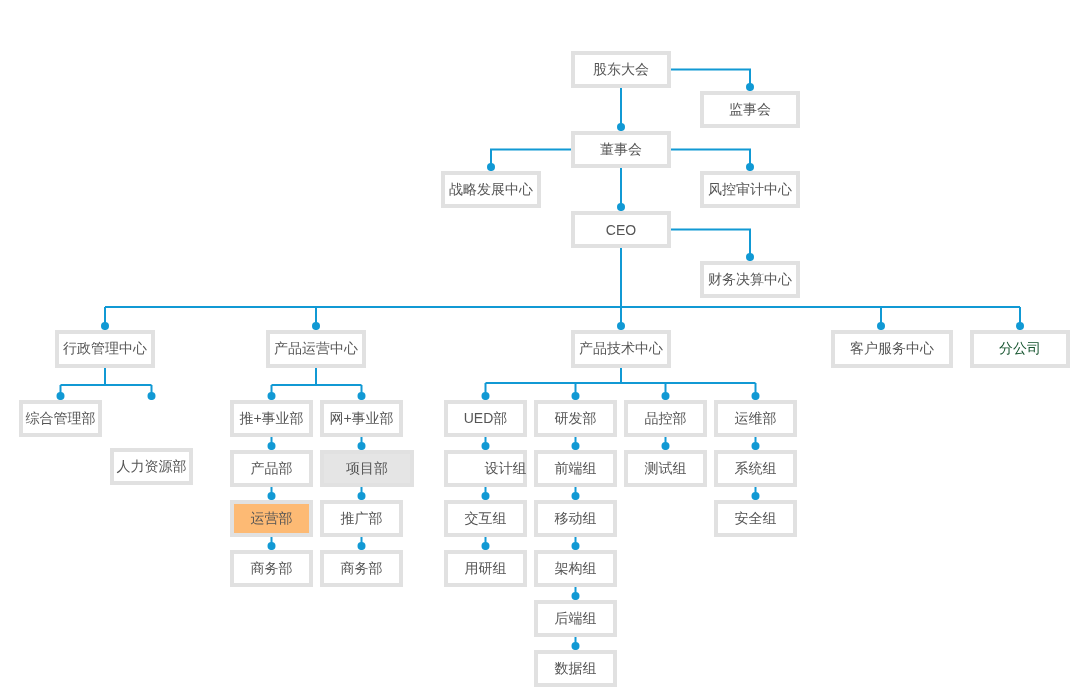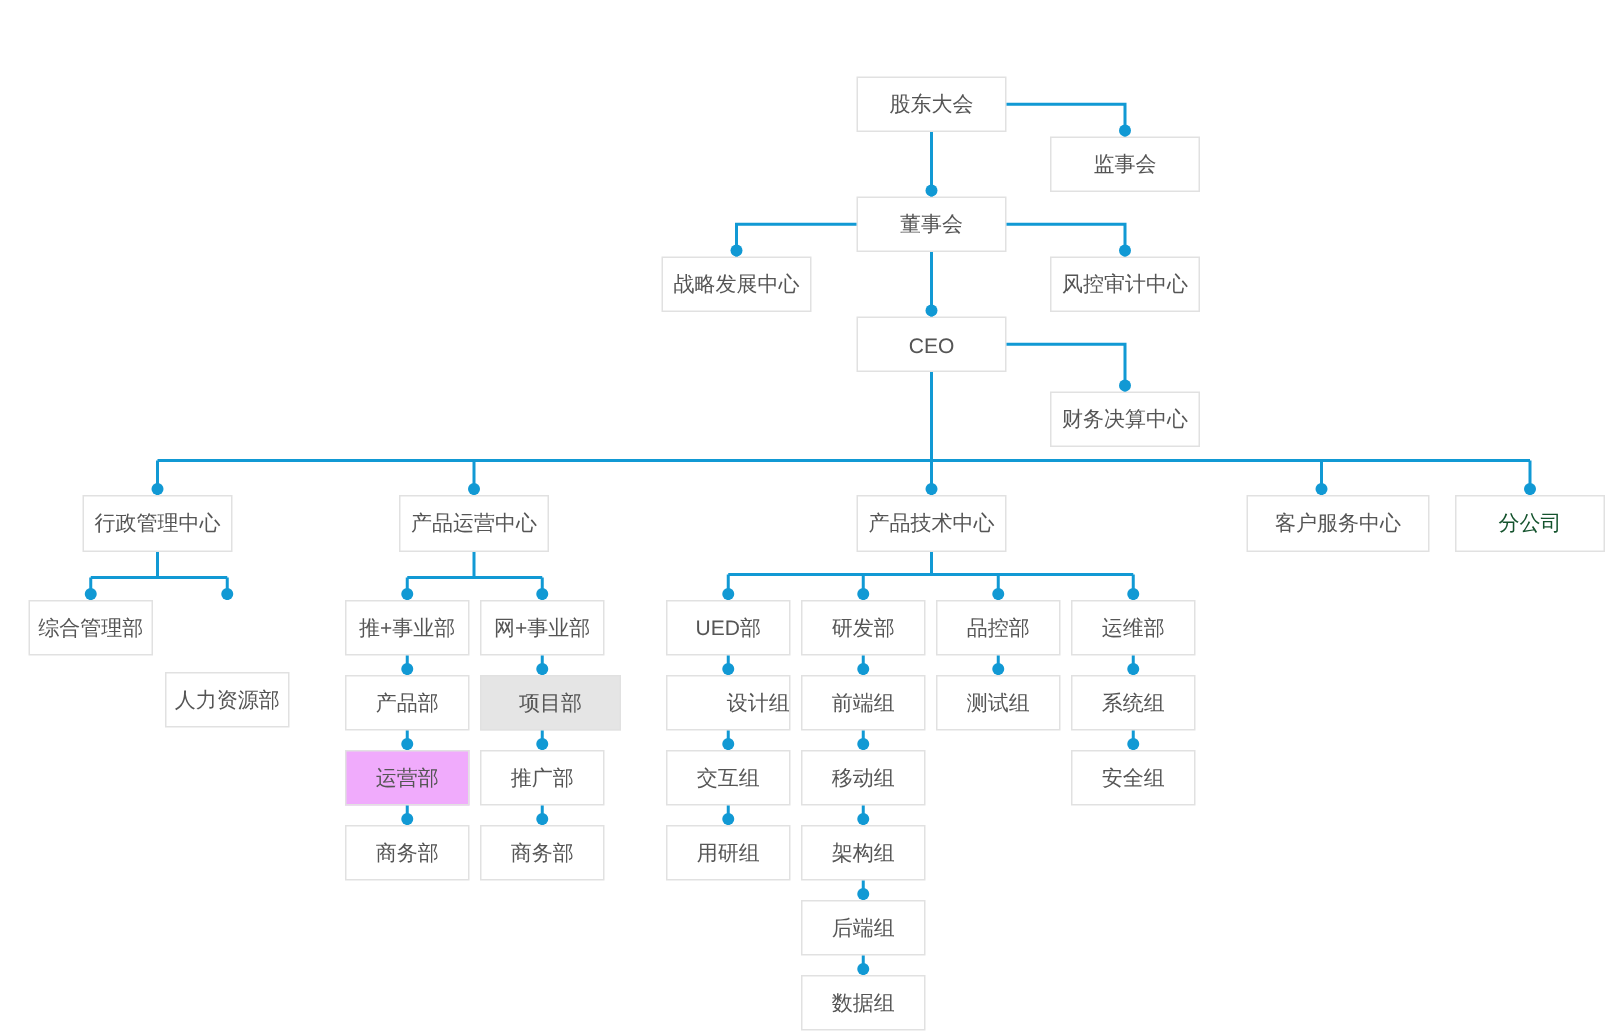--- a/index.html
+++ b/index.html
@@ -7,21 +7,21 @@
     position:relative;
     width:1070px; height:689px;
     background:#ffffff;
     overflow:hidden;
     font-family:"Liberation Sans","DejaVu Sans",sans-serif;
   }
   .node {
     position:absolute;
     box-sizing:border-box;
     background:#ffffff;
-    border:1px solid #ec4899;
+    border:4px solid #ec4899;
     color:#555555;
     font-size:14px;
     display:flex;
     align-items:center;
     justify-content:center;
     white-space:nowrap;
     cursor:default;
   }
   svg.connectors {
     position:absolute;
@@ -53,21 +53,21 @@
       <div class="node" style="left: 444px; top: 400px; width: 83px; height: 37px; border-color: rgb(225, 225, 225); background: rgb(255, 255, 255); color: rgb(85, 85, 85);">UED部</div>
       <div class="node" style="left: 534px; top: 400px; width: 83px; height: 37px; border-color: rgb(225, 225, 225); background: rgb(255, 255, 255); color: rgb(85, 85, 85);">研发部</div>
       <div class="node" style="left: 624px; top: 400px; width: 83px; height: 37px; border-color: rgb(225, 225, 225); background: rgb(255, 255, 255); color: rgb(85, 85, 85);">品控部</div>
       <div class="node" style="left: 714px; top: 400px; width: 83px; height: 37px; border-color: rgb(225, 225, 225); background: rgb(255, 255, 255); color: rgb(85, 85, 85);">运维部</div>
       <div class="node" style="left: 230px; top: 450px; width: 83px; height: 37px; border-color: rgb(225, 225, 225); background: rgb(255, 255, 255); color: rgb(85, 85, 85);">产品部</div>
       <div class="node" style="left: 320px; top: 450px; width: 94px; height: 37px; border-color: rgb(225, 225, 225); background: #e5e5e5; color: rgb(85, 85, 85);">项目部</div>
       <div class="node" style="left: 444px; top: 450px; width: 83px; height: 37px; border-color: rgb(225, 225, 225); background: rgb(255, 255, 255); color: rgb(85, 85, 85); padding-left: 40px;">设计组</div>
       <div class="node" style="left: 534px; top: 450px; width: 83px; height: 37px; border-color: rgb(225, 225, 225); background: rgb(255, 255, 255); color: rgb(85, 85, 85);">前端组</div>
       <div class="node" style="left: 624px; top: 450px; width: 83px; height: 37px; border-color: rgb(225, 225, 225); background: rgb(255, 255, 255); color: rgb(85, 85, 85);">测试组</div>
       <div class="node" style="left: 714px; top: 450px; width: 83px; height: 37px; border-color: rgb(225, 225, 225); background: rgb(255, 255, 255); color: rgb(85, 85, 85);">系统组</div>
-      <div class="node" style="left: 230px; top: 500px; width: 83px; height: 37px; border-color: rgb(225, 225, 225); background: #f0abfc; color: rgb(85, 85, 85);">运营部</div>
+      <div class="node" style="left: 230px; top: 500px; width: 83px; height: 37px; border-color: rgb(225, 225, 225); background: #fdba74; color: rgb(85, 85, 85);">运营部</div>
       <div class="node" style="left: 320px; top: 500px; width: 83px; height: 37px; border-color: rgb(225, 225, 225); background: rgb(255, 255, 255); color: rgb(85, 85, 85);">推广部</div>
       <div class="node" style="left: 444px; top: 500px; width: 83px; height: 37px; border-color: rgb(225, 225, 225); background: rgb(255, 255, 255); color: rgb(85, 85, 85);">交互组</div>
       <div class="node" style="left: 534px; top: 500px; width: 83px; height: 37px; border-color: rgb(225, 225, 225); background: rgb(255, 255, 255); color: rgb(85, 85, 85);">移动组</div>
       <div class="node" style="left: 714px; top: 500px; width: 83px; height: 37px; border-color: rgb(225, 225, 225); background: rgb(255, 255, 255); color: rgb(85, 85, 85);">安全组</div>
       <div class="node" style="left: 230px; top: 550px; width: 83px; height: 37px; border-color: rgb(225, 225, 225); background: rgb(255, 255, 255); color: rgb(85, 85, 85);">商务部</div>
       <div class="node" style="left: 320px; top: 550px; width: 83px; height: 37px; border-color: rgb(225, 225, 225); background: rgb(255, 255, 255); color: rgb(85, 85, 85);">商务部</div>
       <div class="node" style="left: 444px; top: 550px; width: 83px; height: 37px; border-color: rgb(225, 225, 225); background: rgb(255, 255, 255); color: rgb(85, 85, 85);">用研组</div>
       <div class="node" style="left: 534px; top: 550px; width: 83px; height: 37px; border-color: rgb(225, 225, 225); background: rgb(255, 255, 255); color: rgb(85, 85, 85);">架构组</div>
       <div class="node" style="left: 534px; top: 600px; width: 83px; height: 37px; border-color: rgb(225, 225, 225); background: rgb(255, 255, 255); color: rgb(85, 85, 85);">后端组</div>
       <div class="node" style="left: 534px; top: 650px; width: 83px; height: 37px; border-color: rgb(225, 225, 225); background: rgb(255, 255, 255); color: rgb(85, 85, 85);">数据组</div>

